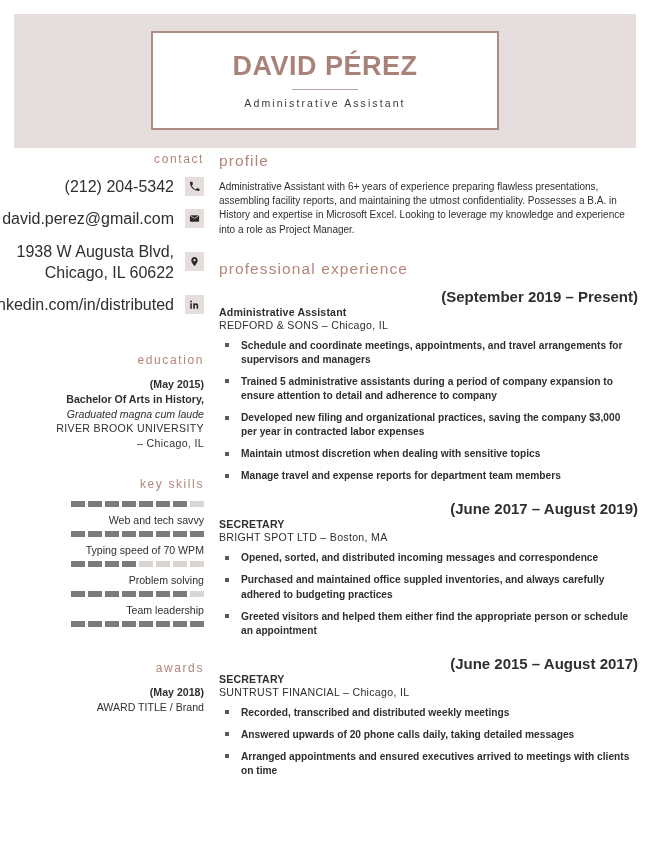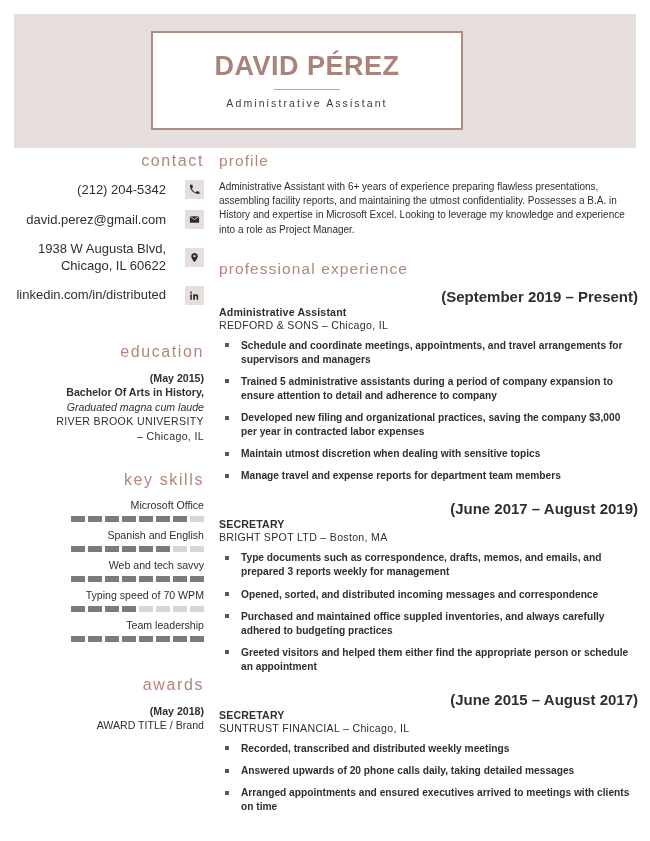--- a/index.html
+++ b/index.html
@@ -28,21 +28,21 @@
     left: 14px;
     top: 14px;
     width: 622px;
     height: 134px;
     background: #e6dedc;
   }
   .header-frame {
     position: absolute;
     left: 137px;
     top: 17px;
-    width: 312px;
+    width: 348px;
     height: 99px;
     background: #ffffff;
     border: 2px solid #b08d84;
     box-sizing: border-box;
     display: flex;
     flex-direction: column;
     align-items: center;
     justify-content: center;
   }
   .cand-name {
@@ -76,21 +76,21 @@
   }
   .right-col {
     position: absolute;
     left: 219px;
     top: 152px;
     width: 419px;
   }
 
   .sec-head {
     color: #b4857a;
-    font-size: 16px;
+    font-size: 12px;
     letter-spacing: 1.6px;
     margin: 0 0 10px 0;
     font-weight: normal;
   }
   .sec-head.right {
     font-size: 15.5px;
     letter-spacing: 1.1px;
   }
   .left-col .sec-head { margin-top: 0; }
 
@@ -98,25 +98,25 @@
   .contact-list {
     margin-top: 10px;
   }
   .contact-row {
     display: flex;
     align-items: center;
     justify-content: flex-end;
     margin-bottom: 11px;
   }
   .contact-text {
-    font-size: 13px;
+    font-size: 16px;
     color: #2f2f2f;
     line-height: 1.33;
     text-align: right;
-    padding-right: 19px;
+    padding-right: 11px;
   }
   .icon-box {
     width: 19px;
     height: 19px;
     background: #e6dedc;
     display: flex;
     align-items: center;
     justify-content: center;
     flex: 0 0 auto;
   }
@@ -272,42 +272,28 @@
       <div class="block-line italic">Graduated magna cum laude</div>
       <div class="block-line spaced">RIVER BROOK UNIVERSITY</div>
       <div class="block-line spaced">– Chicago, IL</div>
     </div>
 
     <div class="sec-gap"></div>
 
     <h2 class="sec-head">key skills</h2>
     <div id="skills-container">
         <div class="skill">
-          <div class="skill-label">Microsoft Office</div>
           <div class="skill-bar">
             <span class="seg on"></span>
             <span class="seg on"></span>
             <span class="seg on"></span>
             <span class="seg on"></span>
             <span class="seg on"></span>
             <span class="seg on"></span>
             <span class="seg on"></span>
-            <span class="seg"></span>
-          </div>
-        </div>
-        <div class="skill">
-          <div class="skill-label">Spanish and English</div>
-          <div class="skill-bar">
-            <span class="seg on"></span>
-            <span class="seg on"></span>
-            <span class="seg on"></span>
-            <span class="seg on"></span>
-            <span class="seg on"></span>
-            <span class="seg on"></span>
-            <span class="seg"></span>
             <span class="seg"></span>
           </div>
         </div>
         <div class="skill">
           <div class="skill-label">Web and tech savvy</div>
           <div class="skill-bar">
             <span class="seg on"></span>
             <span class="seg on"></span>
             <span class="seg on"></span>
             <span class="seg on"></span>
@@ -320,20 +306,33 @@
         <div class="skill">
           <div class="skill-label">Typing speed of 70 WPM</div>
           <div class="skill-bar">
             <span class="seg on"></span>
             <span class="seg on"></span>
             <span class="seg on"></span>
             <span class="seg on"></span>
             <span class="seg"></span>
             <span class="seg"></span>
             <span class="seg"></span>
+            <span class="seg"></span>
+          </div>
+        </div>
+        <div class="skill">
+          <div class="skill-label">Problem solving</div>
+          <div class="skill-bar">
+            <span class="seg on"></span>
+            <span class="seg on"></span>
+            <span class="seg on"></span>
+            <span class="seg on"></span>
+            <span class="seg on"></span>
+            <span class="seg on"></span>
+            <span class="seg on"></span>
             <span class="seg"></span>
           </div>
         </div>
         <div class="skill">
           <div class="skill-label">Team leadership</div>
           <div class="skill-bar">
             <span class="seg on"></span>
             <span class="seg on"></span>
             <span class="seg on"></span>
             <span class="seg on"></span>
@@ -375,21 +374,20 @@
             <li class="bullet">Maintain utmost discretion when dealing with sensitive topics</li>
             <li class="bullet">Manage travel and expense reports for department team members</li>
           </ul>
         </div>
         <div class="exp-gap"></div>
         <div class="job">
           <div class="job-dates">(June 2017 – August 2019)</div>
           <div class="job-title">SECRETARY</div>
           <div class="job-company">BRIGHT SPOT LTD – Boston, MA</div>
           <ul class="bullets">
-            <li class="bullet">Type documents such as correspondence, drafts, memos, and emails, and prepared 3 reports weekly for management</li>
             <li class="bullet">Opened, sorted, and distributed incoming messages and correspondence</li>
             <li class="bullet">Purchased and maintained office suppled inventories, and always carefully adhered to budgeting practices</li>
             <li class="bullet">Greeted visitors and helped them either find the appropriate person or schedule an appointment</li>
           </ul>
         </div>
         <div class="exp-gap"></div>
         <div class="job">
           <div class="job-dates">(June 2015 – August 2017)</div>
           <div class="job-title">SECRETARY</div>
           <div class="job-company">SUNTRUST FINANCIAL – Chicago, IL</div>

